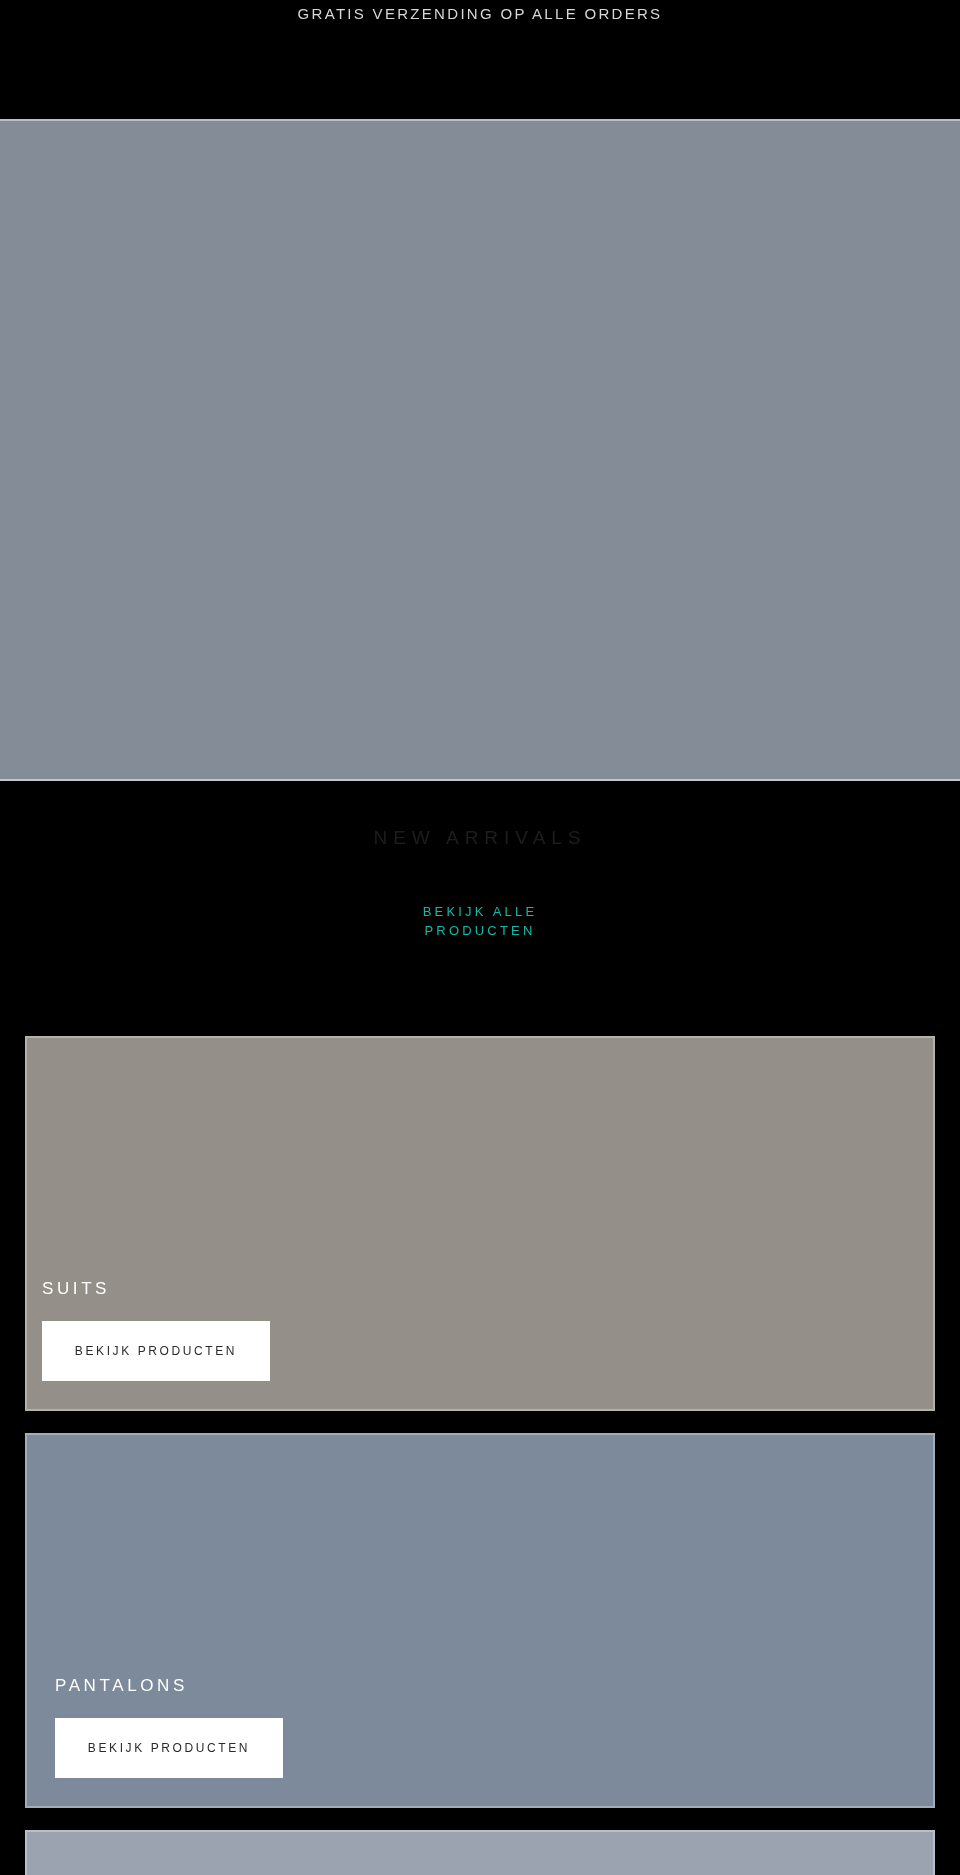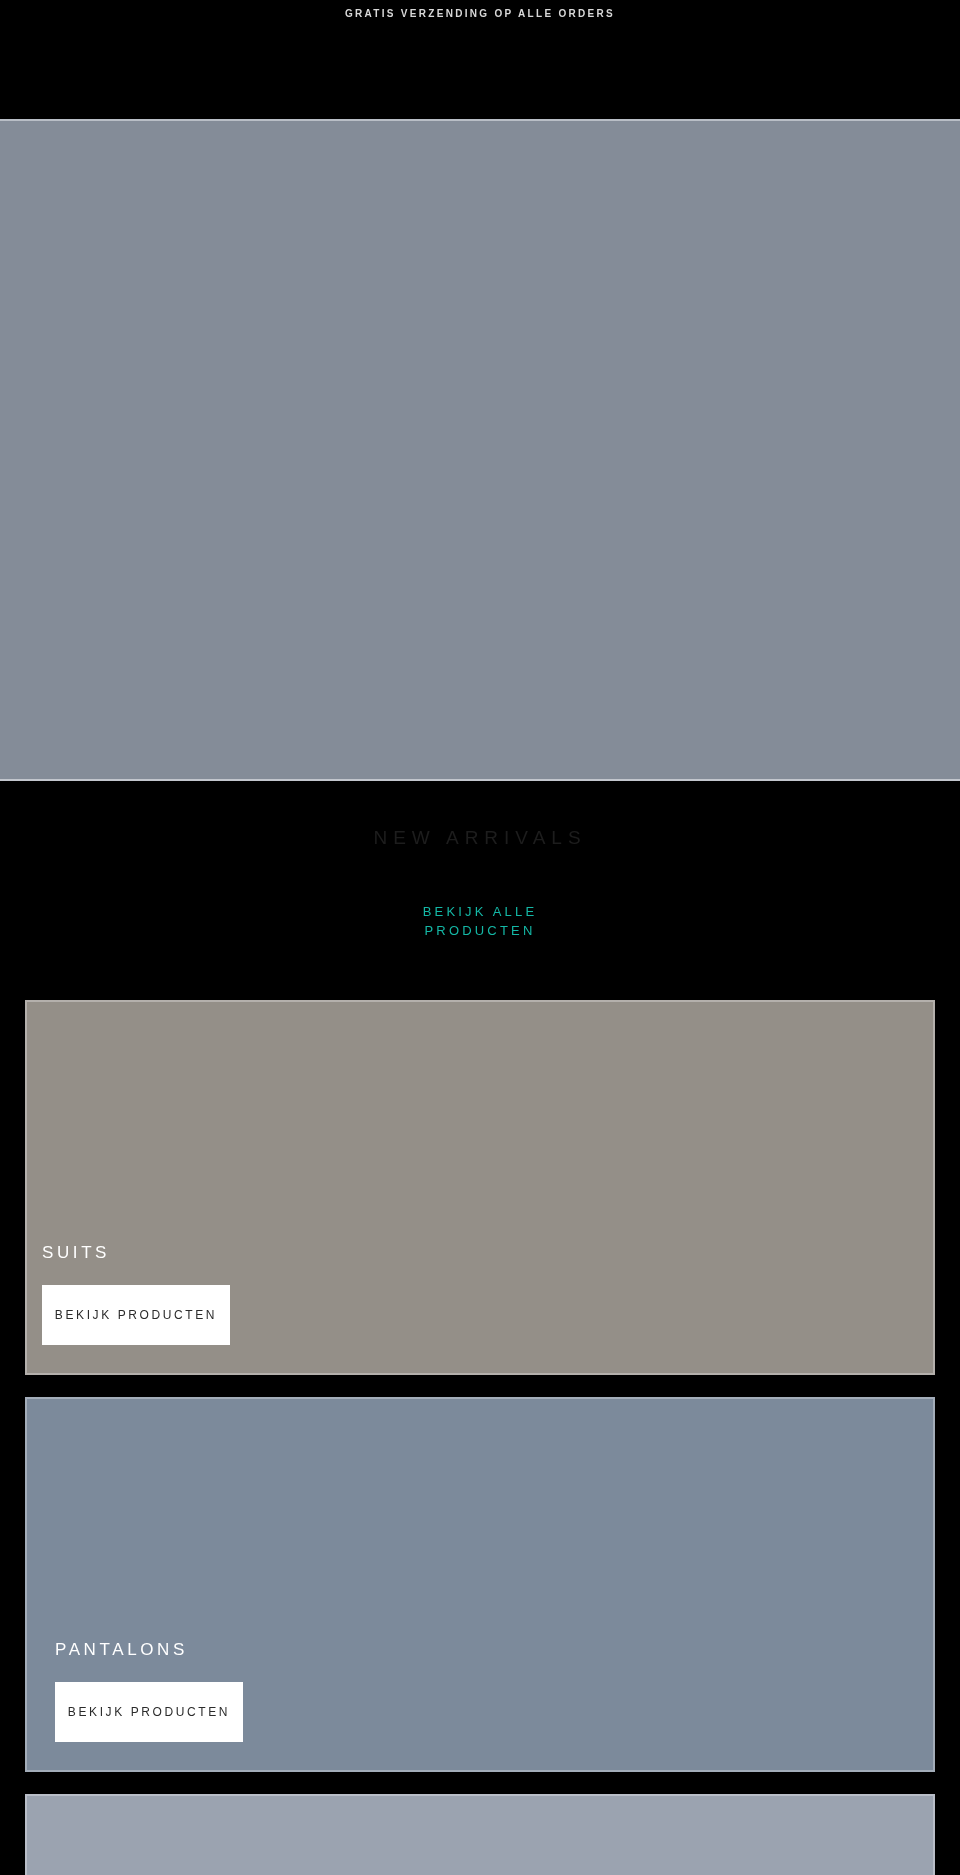--- a/index.html
+++ b/index.html
@@ -18,26 +18,26 @@
 
   
   .announcement-bar {
     height: 26px;
     background: #000000;
     display: flex;
     align-items: center;
     justify-content: center;
   }
   .announcement-text {
-    font-size: 10px;
+    font-size: 15px;
     letter-spacing: 2.3px;
     color: #d8d8d8;
     text-transform: uppercase;
     white-space: nowrap;
-    font-weight: 700;
+    font-weight: 400;
   }
 
   
   .site-header {
     height: 93px;
     background: #000000;
     display: flex;
     align-items: center;
     justify-content: space-between;
     padding: 0 24px;
@@ -74,21 +74,21 @@
     height: 662px;
     background: #848C98;
     border-top: 2px solid #b9bec6;
     border-bottom: 2px solid #c2c6cd;
     display: block;
   }
 
   
   .promo-section {
     background: #000000;
-    padding: 45px 0 60px 0;
+    padding: 45px 0 96px 0;
     text-align: center;
   }
   .promo-heading {
     font-size: 19px;
     letter-spacing: 6px;
     text-transform: uppercase;
     color: #1d1d1d;
     font-weight: 400;
     line-height: 1.3;
   }
@@ -136,21 +136,21 @@
     color: #ffffff;
     font-weight: 400;
     margin-bottom: 22px;
   }
 
   .collection-button {
     display: flex;
     align-items: center;
     justify-content: center;
     text-align: center;
-    width: 188px;
+    width: 228px;
     min-height: 60px;
     background: #ffffff;
     color: #2b2b2b;
     font-size: 12px;
     letter-spacing: 2.6px;
     text-transform: uppercase;
     text-decoration: none;
     line-height: 1.6;
     padding: 10px 6px;
     border: none;

